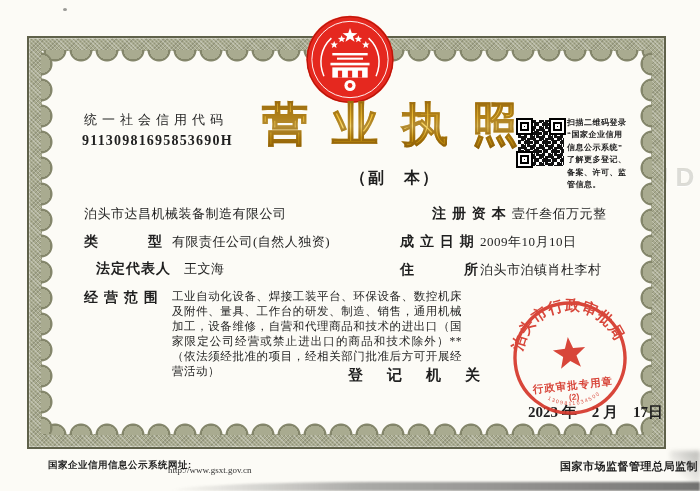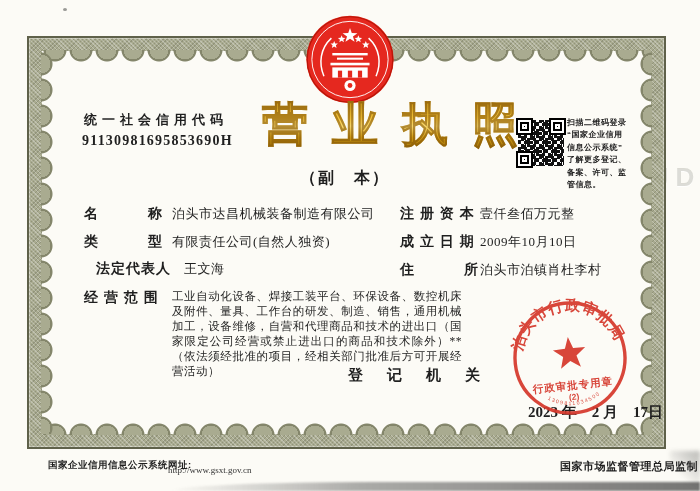--- a/index.html
+++ b/index.html
@@ -39,31 +39,31 @@
     position:absolute; font-weight:bold; font-size:26px; letter-spacing:7px;
     color:rgba(186,185,176,.50); text-shadow:0 1px 0 rgba(255,255,255,.85);
     user-select:none; white-space:nowrap;
   }
   .wm-big{
     position:absolute; top:224px; font-size:46px; font-weight:bold;
     color:rgba(178,176,168,.34); text-shadow:0 1px 0 rgba(255,255,255,.7);
   }
 
   
-  .credit-label{ position:absolute; left:84px; top:111px; font-size:13px; font-weight:bold; letter-spacing:5px;}
+  .credit-label{ position:absolute; left:84px; top:111px; font-size:13px; font-weight:normal; letter-spacing:5px;}
   .credit-code{ position:absolute; left:82px; top:133px; font-size:14px; letter-spacing:1.2px;
     font-family:"Liberation Serif", serif; font-weight:600;}
   .title{
     position:absolute; left:262px; top:94px; font-size:46px; font-weight:bold; letter-spacing:24px;
     background:linear-gradient(180deg,#b07c0a 0%, #f2c237 38%, #f9d96d 52%, #cf9a12 70%, #8f6206 100%);
     -webkit-background-clip:text; background-clip:text; color:transparent;
     -webkit-text-stroke:0.8px rgba(122,76,6,.55);
     text-shadow:none; white-space:nowrap;
   }
-  .subtitle{ position:absolute; left:300px; top:168px; width:190px; text-align:left;
+  .subtitle{ position:absolute; left:300px; top:168px; width:190px; text-align:center;
     font-size:16px; font-weight:bold; letter-spacing:2px;}
 
   
   .qr{
     position:absolute; left:518px; top:120px; width:46px; height:46px; background-color:#fff;
     background-image:
       repeating-conic-gradient(#111 0 25%, rgba(0,0,0,0) 0 50%),
       repeating-conic-gradient(#111 0 25%, rgba(0,0,0,0) 0 50%);
     background-size:6px 6px, 9px 9px; background-position:0 0, 3px 2px;
   }
@@ -180,38 +180,37 @@
   <div class="qr-caption">
     <div>扫描二维码登录</div>
     <div>“国家企业信用</div>
     <div>信息公示系统”</div>
     <div>了解更多登记、</div>
     <div>备案、许可、监</div>
     <div>管信息。</div>
   </div>
 
   <div class="row" style="left:84px;top:205px;">
-    <span class="lbl" style="width:88px;">名          称</span>
     <span class="val">泊头市达昌机械装备制造有限公司</span>
   </div>
   <div class="row" style="left:84px;top:233px;">
     <span class="lbl" style="width:88px;">类          型</span>
     <span class="val">有限责任公司(自然人独资)</span>
   </div>
   <div class="row" style="left:84px;top:260px;">
     <span class="lbl" style="width:88px;margin-left:12px;">法定代表人</span>
     <span class="val">王文海</span>
   </div>
   <div class="row" style="left:84px;top:289px;">
     <span class="lbl" style="width:88px;">经 营 范 围</span>
     <span class="val scope-val">工业自动化设备、焊接工装平台、环保设备、数控机床及附件、量具、工作台的研发、制造、销售，通用机械加工，设备维修，自营和代理商品和技术的进出口（国家限定公司经营或禁止进出口的商品和技术除外）**（依法须经批准的项目，经相关部门批准后方可开展经营活动）</span>
   </div>
 
   <div class="row" style="left:400px;top:205px;">
-    <span class="lbl" style="width:80px;">注 册 资 本</span>
+    <span class="lbl" style="width:80px;margin-left:32px;">注 册 资 本</span>
     <span class="val">壹仟叁佰万元整</span>
   </div>
   <div class="row" style="left:400px;top:233px;">
     <span class="lbl" style="width:80px;">成 立 日 期</span>
     <span class="val">2009年10月10日</span>
   </div>
   <div class="row" style="left:400px;top:261px;">
     <span class="lbl" style="width:80px;">住          所</span>
     <span class="val">泊头市泊镇肖杜李村</span>
   </div>

